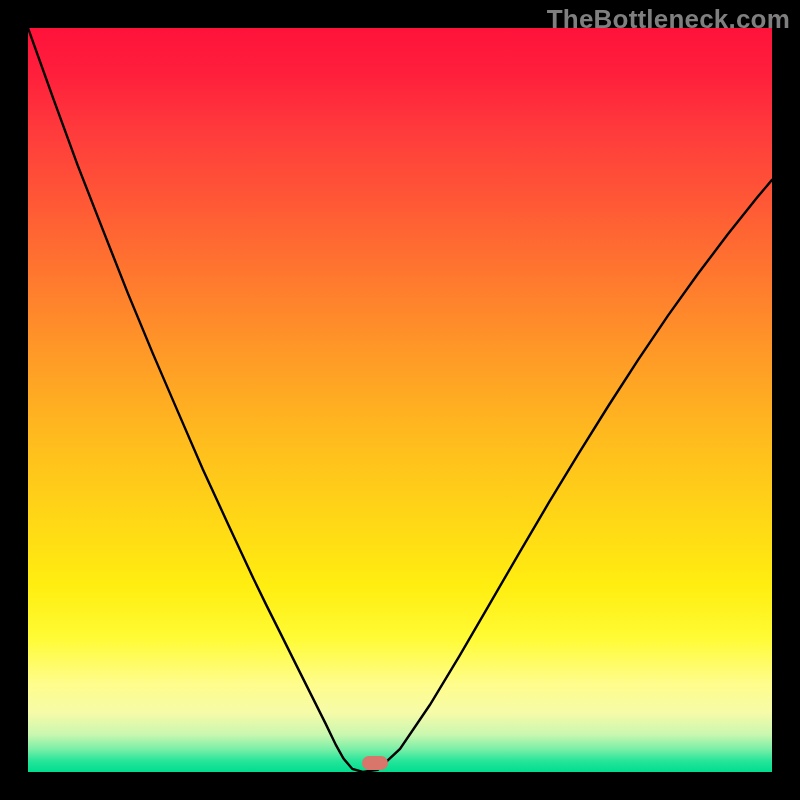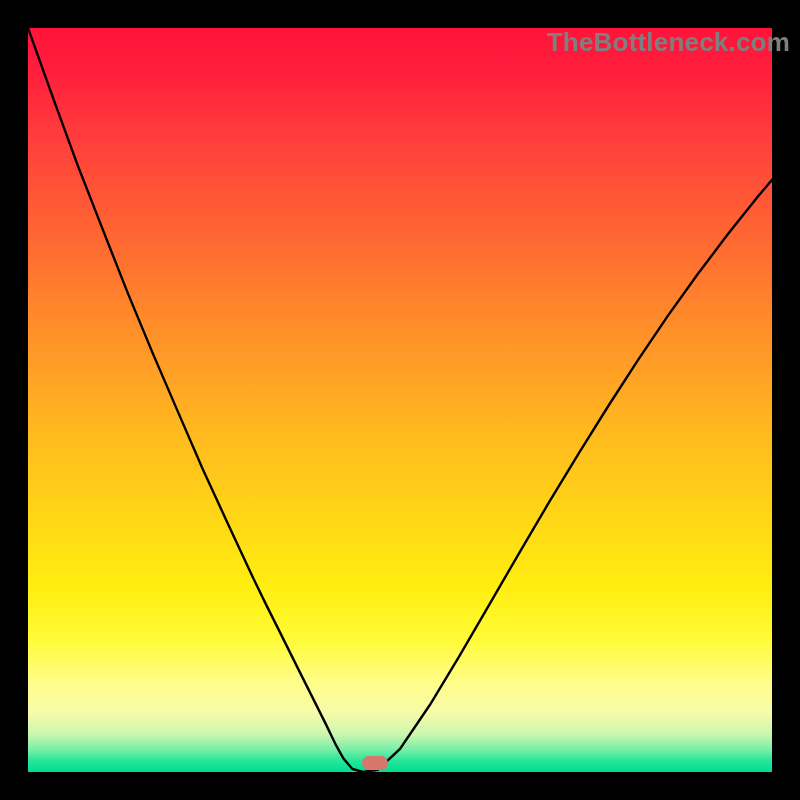--- a/index.html
+++ b/index.html
@@ -15,21 +15,20 @@
 
   .watermark {
     position: absolute;
     top: 4px;
     right: 10px;
     color: #7f7f7f;
     font-size: 26px;
     font-weight: 600;
     letter-spacing: 0.2px;
     z-index: 4;
-    margin-top: 23px;
   }
 
   .plot-area {
     position: absolute;
     left: 28px;
     top: 28px;
     width: 744px;
     height: 744px;
     background: linear-gradient(
       to bottom,

